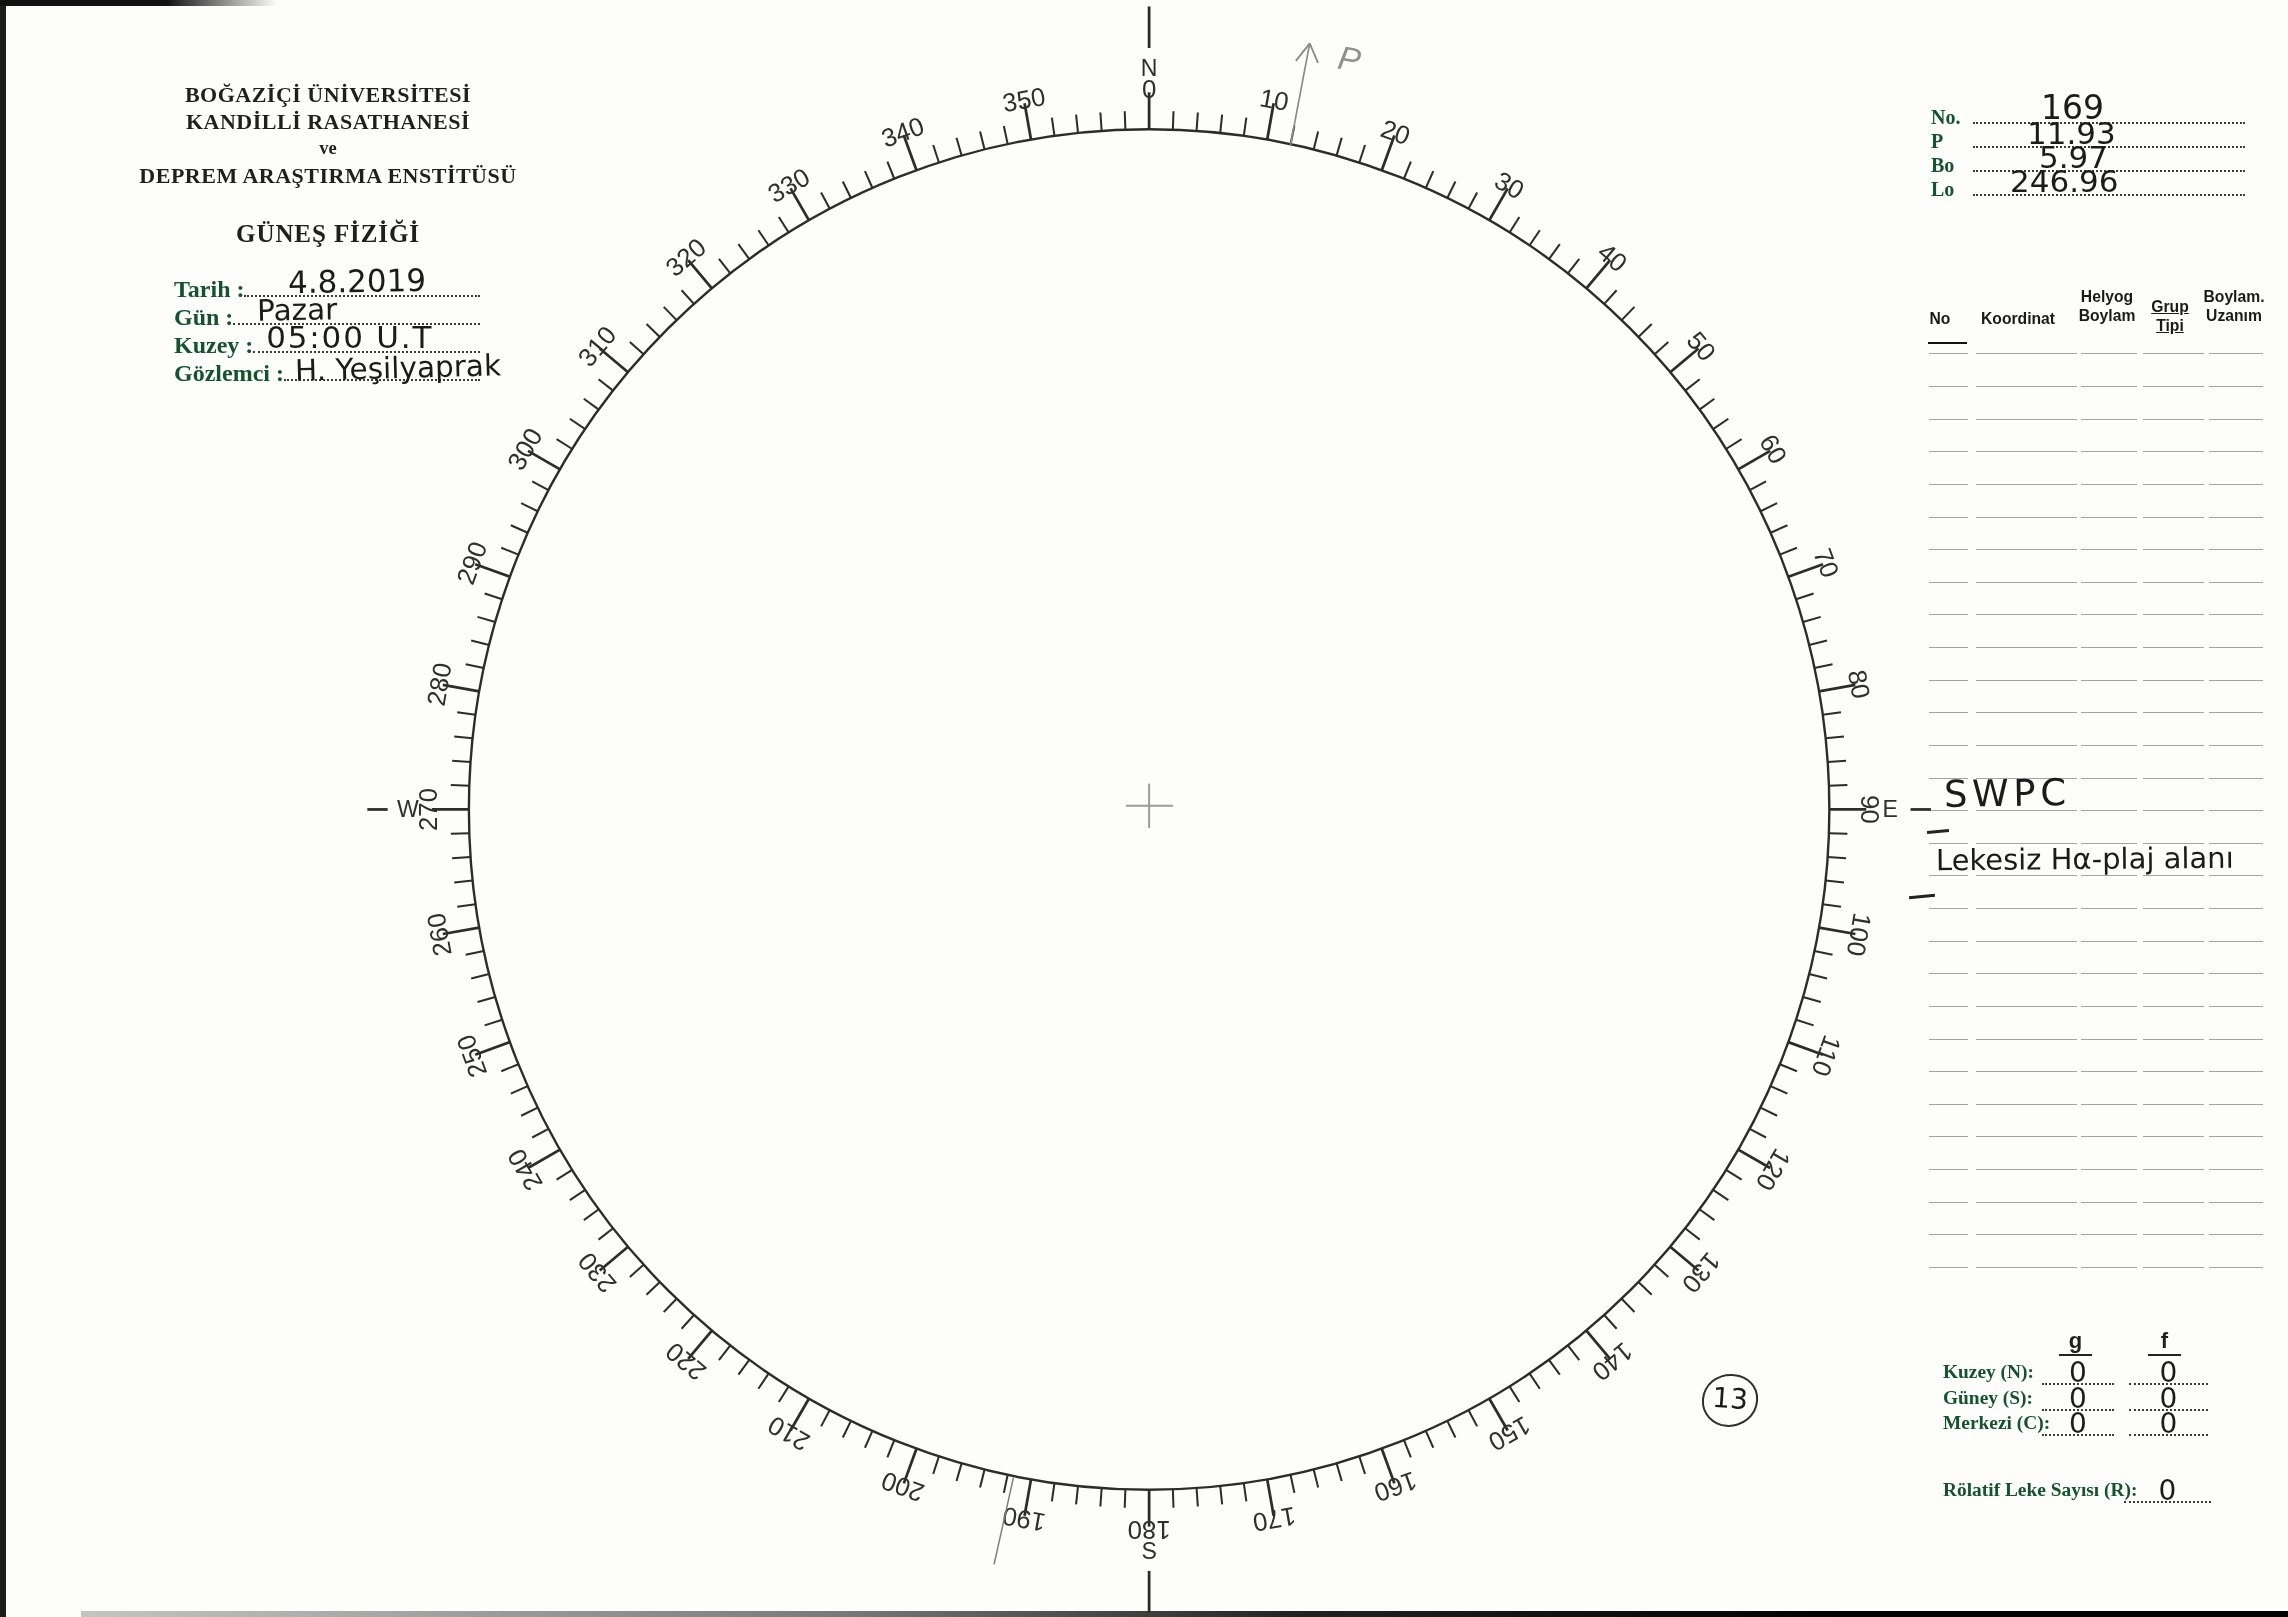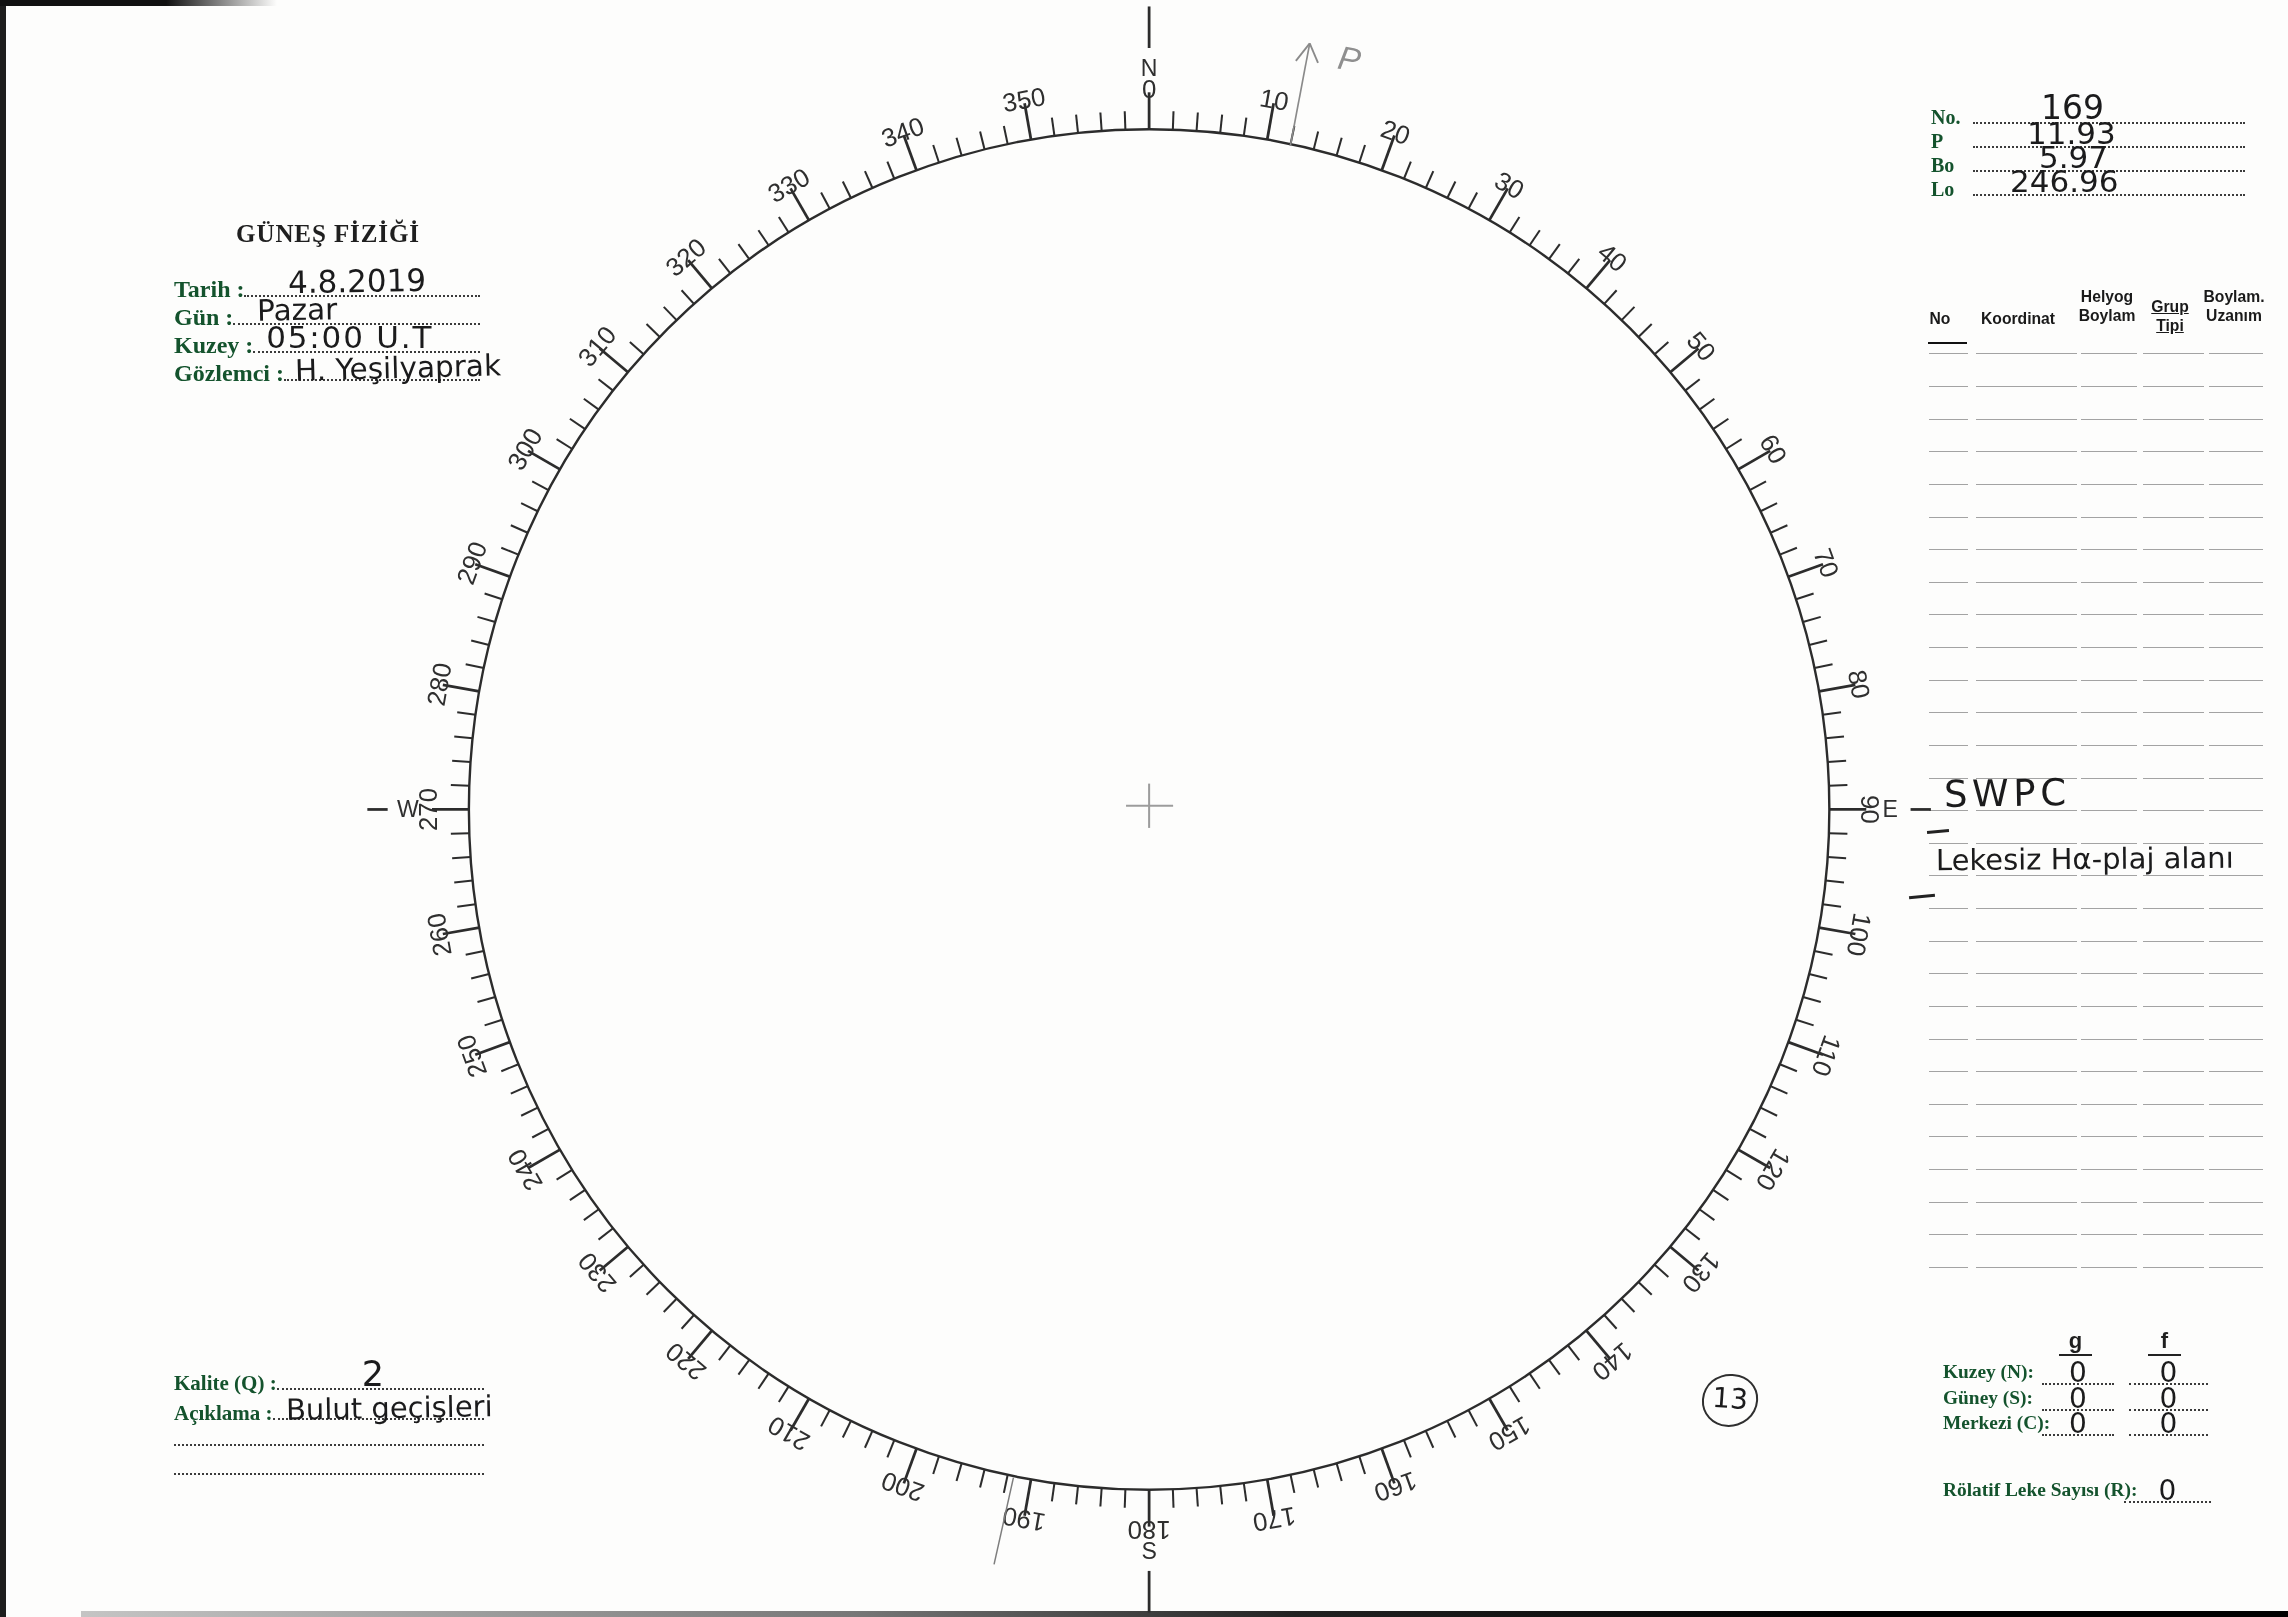--- a/index.html
+++ b/index.html
@@ -81,20 +81,26 @@
 </style>
 </head>
 <body>
 
 <div id="page">
 
   <div class="edge-left"></div>
   <div class="edge-top"></div>
   <div class="edge-bottom"></div>
 
+  <div id="header-block">
+    <div class="h1">BOĞAZİÇİ ÜNİVERSİTESİ</div>
+    <div class="h1">KANDİLLİ RASATHANESİ</div>
+    <div class="hve">ve</div>
+    <div class="h1">DEPREM ARAŞTIRMA ENSTİTÜSÜ</div>
+  </div>
   <div id="section-title">GÜNEŞ FİZİĞİ</div>
 
   <div id="obs-fields">
     <div class="field">
       <span class="plabel">Tarih :</span>
       <span class="dots">
         <span class="hw" style="left:44px;bottom:-3.7px;font-size:31px;transform:rotate(-1deg);">4.8.2019</span>
       </span>
     </div>
     <div class="field">
@@ -543,40 +549,20 @@
       <line x1="420" y1="877.0000000000001" x2="398" y2="877.0000000000001" stroke="#2c2c2c" stroke-width="3"></line>
       <line x1="1220" y1="873" x2="1271" y2="873" stroke="#9c9c9c" stroke-width="2.2"></line>
       <line x1="1245" y1="849" x2="1245" y2="897" stroke="#9c9c9c" stroke-width="2.2"></line>
       <line x1="1398" y1="158" x2="1419" y2="47" stroke="#8a8a8a" stroke-width="1.8"></line>
       <line x1="1419" y1="47" x2="1404" y2="66" stroke="#8a8a8a" stroke-width="2"></line>
       <line x1="1419" y1="47" x2="1428" y2="68" stroke="#8a8a8a" stroke-width="2"></line>
       <text x="1448" y="74" font-size="36" fill="#8f8f8f" font-style="italic" font-family="DejaVu Serif, serif" transform="rotate(10 1448 74)">P</text>
       <line x1="1098" y1="1601" x2="1077" y2="1695" stroke="#7d7d7d" stroke-width="1.6"></line>
     </svg>
 
-  <div id="quality">
-    <div class="qrow">
-      <span class="plabel">Kalite (Q) :</span>
-      <span class="dots">
-        <span class="hw" style="left:85px;bottom:-5.5px;font-size:35px;">2</span>
-      </span>
-    </div>
-    <div class="qrow">
-      <span class="plabel">Açıklama :</span>
-      <span class="dots">
-        <span class="hw" style="left:13px;bottom:-7.4px;font-size:29px;transform:rotate(-1deg);">Bulut geçişleri</span>
-      </span>
-    </div>
-    <div class="qrow dots-only">
-        <span class="dots"></span>
-      </div>
-    <div class="qrow dots-only">
-        <span class="dots"></span>
-      </div>
-  </div>
 
   <div id="counts">
     <span class="gf-head" style="left:116px;">g</span>
     <span class="gf-head" style="left:205px;">f</span>
 
     <div class="crow" style="top:39px;">
       <span class="plabel">Kuzey (N):</span>
       <span class="ccell" style="left:99px;width:72px;">
         <span class="hw">0</span>
         </span>

